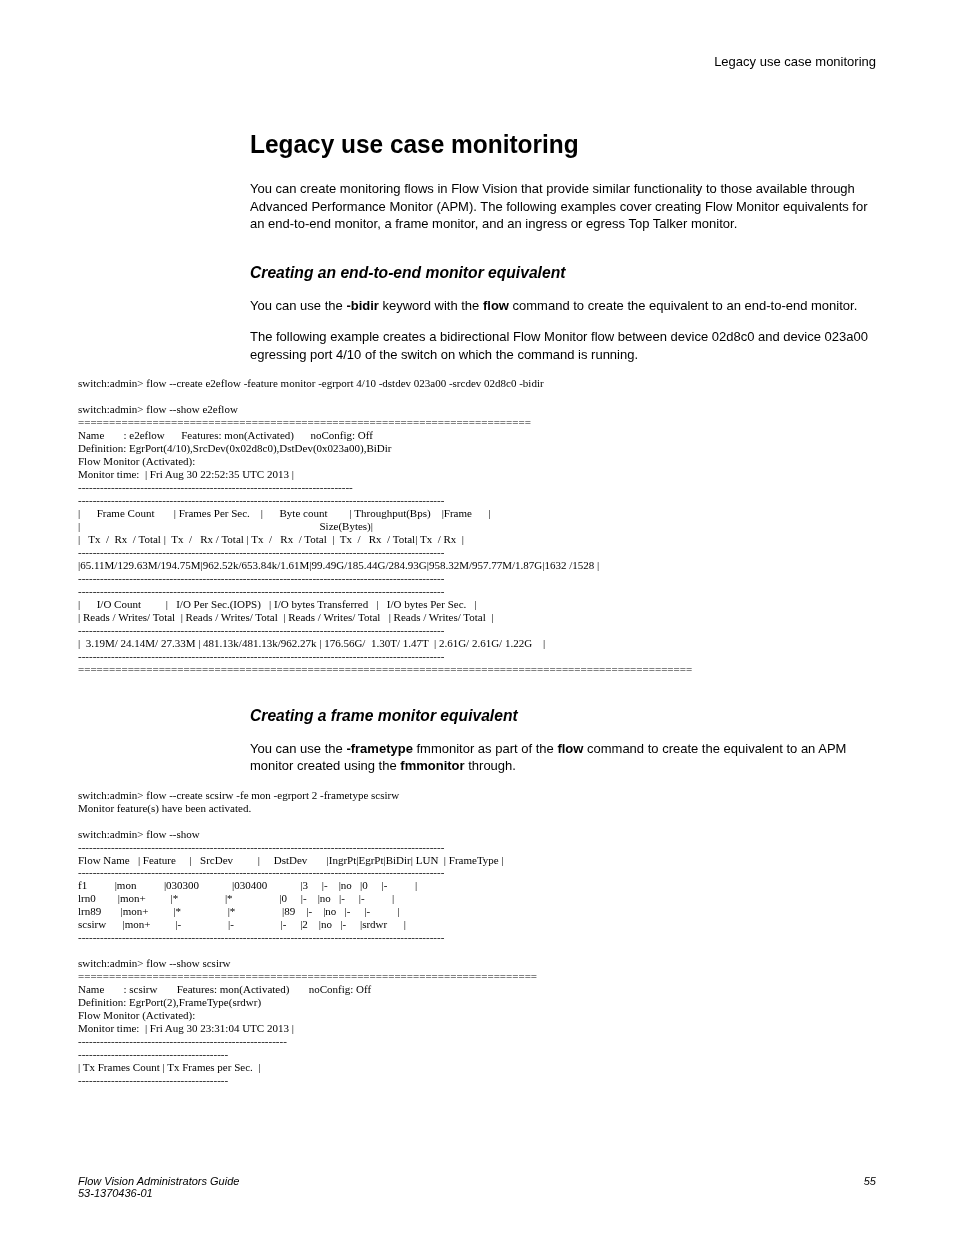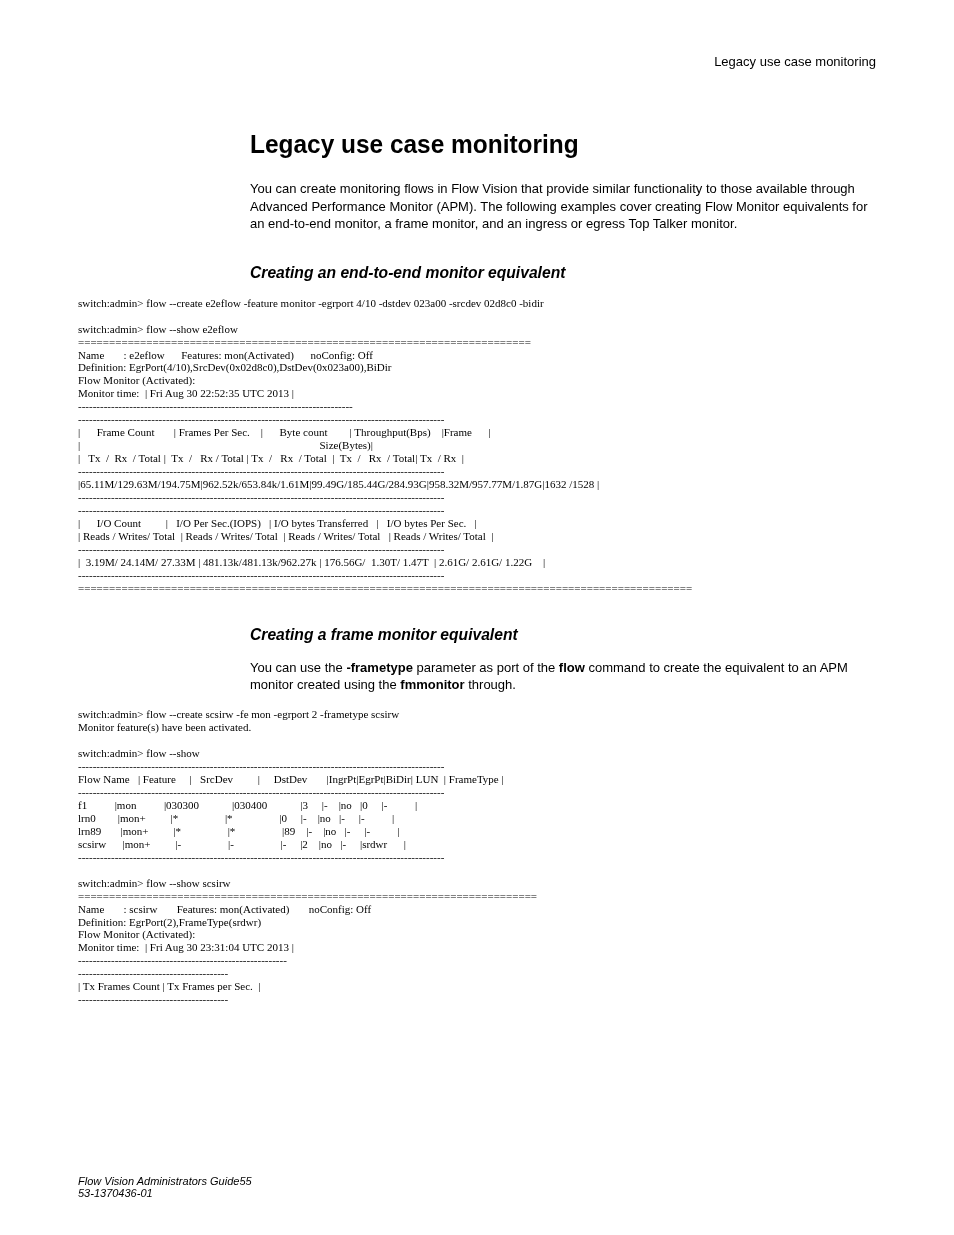--- a/index.html
+++ b/index.html
@@ -56,41 +56,46 @@
     white-space: pre;
     margin: 8px 0 8px 0;
     overflow: visible;
   }
   .footer {
     position: absolute;
     bottom: 36px;
     left: 78px;
     right: 78px;
     display: flex;
+    justify-content: space-between;
     font-size: 11px;
     font-style: italic;
   }
   .footer .page-no {
   }
 </style>
 </head>
 <body>
 
 <div class="page">
 
   <div class="running-head">Legacy use case monitoring</div>
 
   <div class="content-block">
     <h1 class="section-title">Legacy use case monitoring</h1>
 
     <p class="body-text">You can create monitoring flows in Flow Vision that provide similar functionality to those available through Advanced Performance Monitor (APM). The following examples cover creating Flow Monitor equivalents for an end-to-end monitor, a frame monitor, and an ingress or egress Top Talker monitor.</p>
 
     <h2 class="subhead">Creating an end-to-end monitor equivalent</h2>
 
+    <p class="body-text">
+      <span>You can use the </span><b>-bidir</b><span> keyword with the </span><b>flow</b><span> command to create the equivalent to an end-to-end monitor.</span>
+    </p>
 
+    <p class="body-text">The following example creates a bidirectional Flow Monitor flow between device 02d8c0 and device 023a00 egressing port 4/10 of the switch on which the command is running.</p>
   </div>
 
   <pre class="term">switch:admin&gt; flow --create e2eflow -feature monitor -egrport 4/10 -dstdev 023a00 -srcdev 02d8c0 -bidir
 
 switch:admin&gt; flow --show e2eflow
 =========================================================================
 Name       : e2eflow      Features: mon(Activated)      noConfig: Off
 Definition: EgrPort(4/10),SrcDev(0x02d8c0),DstDev(0x023a00),BiDir
 Flow Monitor (Activated):
 Monitor time:  | Fri Aug 30 22:52:35 UTC 2013 |
@@ -107,21 +112,21 @@
 | Reads / Writes/ Total  | Reads / Writes/ Total  | Reads / Writes/ Total   | Reads / Writes/ Total  |
 ----------------------------------------------------------------------------------------------------
 |  3.19M/ 24.14M/ 27.33M | 481.13k/481.13k/962.27k | 176.56G/  1.30T/ 1.47T  | 2.61G/ 2.61G/ 1.22G    |
 ----------------------------------------------------------------------------------------------------
 ===================================================================================================</pre>
 
   <div class="content-block">
     <h2 class="subhead">Creating a frame monitor equivalent</h2>
 
     <p class="body-text">
-      <span>You can use the </span><b>-frametype</b><span> parameter as port of the </span><b>flow</b><span> command to create the equivalent to an APM monitor created using the </span><b>fmmonitor</b><span> through.</span>
+      <span>You can use the </span><b>-frametype</b><span> fmmonitor as part of the </span><b>flow</b><span> command to create the equivalent to an APM monitor created using the </span><b>fmmonitor</b><span> through.</span>
     </p>
 
   </div>
 
   <pre class="term">switch:admin&gt; flow --create scsirw -fe mon -egrport 2 -frametype scsirw
 Monitor feature(s) have been activated.
 
 switch:admin&gt; flow --show
 ----------------------------------------------------------------------------------------------------
 Flow Name   | Feature     |   SrcDev         |     DstDev       |IngrPt|EgrPt|BiDir| LUN  | FrameType |

